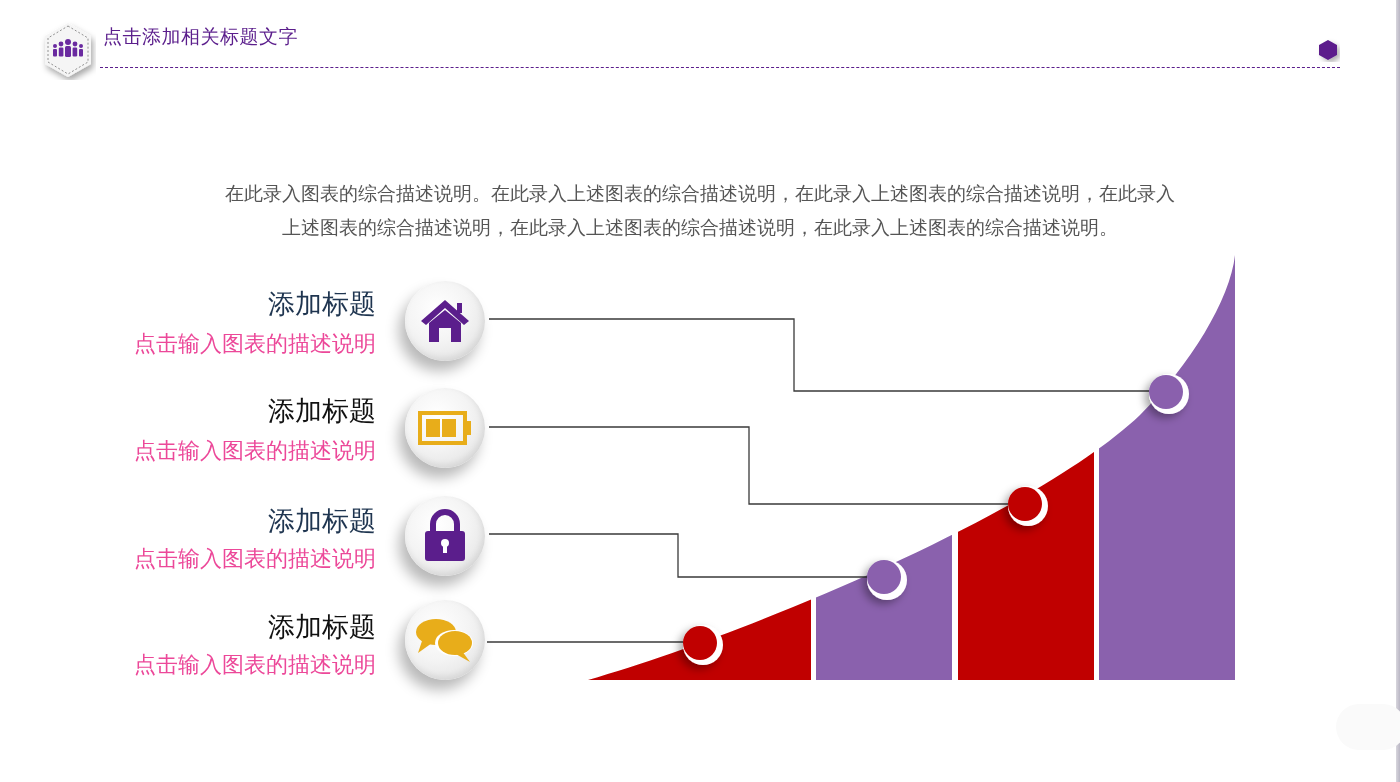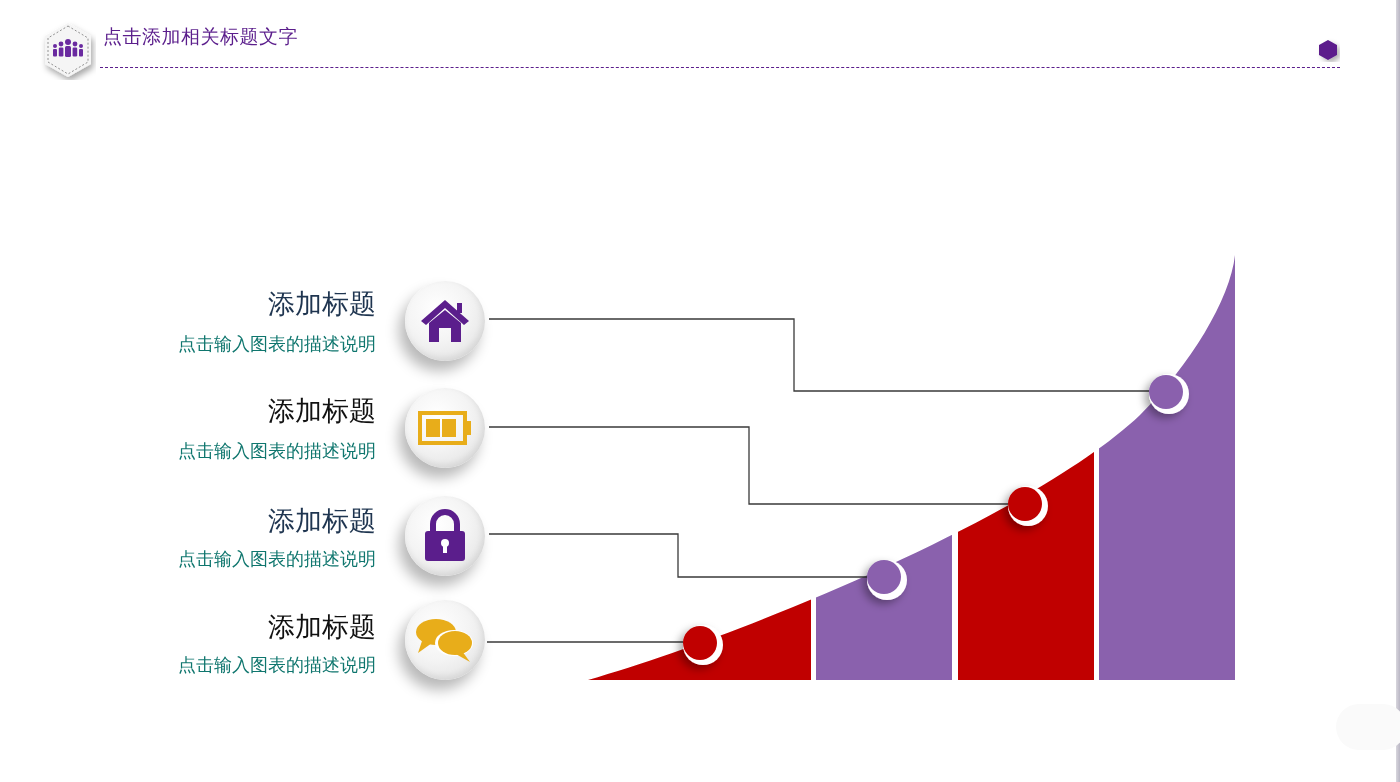--- a/index.html
+++ b/index.html
@@ -32,21 +32,21 @@
   .desc {
     left: 150px; top: 176px; width: 1100px; text-align: center;
     font-size: 19px; line-height: 34px; color: #555555;
   }
   
   .item-title {
     right: 1024px; font-size: 27px; line-height: 32px;
     white-space: nowrap; text-align: right; margin-left: 22px;
   }
   .item-desc {
-    right: 1024px; font-size: 18px; line-height: 24px; color: #0f766e;
+    right: 1024px; font-size: 22px; line-height: 24px; color: #ec4899;
     white-space: nowrap; text-align: right;
   }
   .icon-circle {
     width: 80px; height: 80px; border-radius: 50%;
     background: radial-gradient(circle at 40% 35%, #ffffff 0%, #f4f4f4 45%, #dcdcdc 100%);
     box-shadow: -6px 10px 14px rgba(0,0,0,0.28), inset -2px -3px 6px rgba(0,0,0,0.08);
     display: flex; align-items: center; justify-content: center;
   }
   svg.chart { left: 0; top: 0; }
 </style>
@@ -85,20 +85,22 @@
         <feDropShadow dx="3" dy="3" stdDeviation="2.5" flood-color="#000" flood-opacity="0.3"></feDropShadow>
       </filter>
     </defs>
     <polygon points="12,2 21,7 21,17 12,22 3,17 3,7" fill="#5b1e8c" filter="url(#ds)"></polygon>
   </svg>
 </div>
 <div class="abs right-edge"></div>
 <div class="abs corner-pill"></div>
 
 <div class="abs desc">
+  <div>在此录入图表的综合描述说明。在此录入上述图表的综合描述说明，在此录入上述图表的综合描述说明，在此录入</div>
+  <div>上述图表的综合描述说明，在此录入上述图表的综合描述说明，在此录入上述图表的综合描述说明。</div>
 </div>
 
 <svg class="abs chart" width="1400" height="782" viewBox="0 0 1400 782">
   <defs>
     <clipPath id="curveClip">
       <path d="M588,680 C760,630 1040,510 1140,415 C1190,365 1230,300 1235,255 L1235,680 Z"></path>
     </clipPath>
     <filter id="mk" x="-60%" y="-60%" width="220%" height="220%">
       <feDropShadow dx="-4" dy="4" stdDeviation="4" flood-color="#000" flood-opacity="0.35"></feDropShadow>
     </filter>

